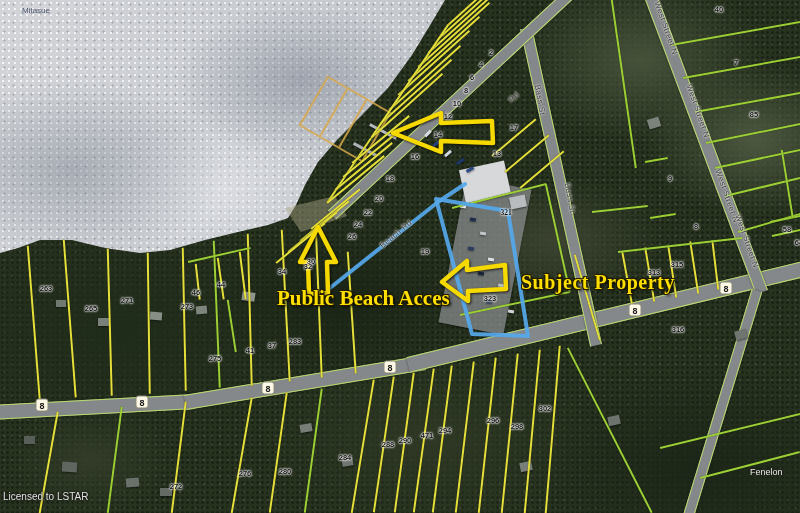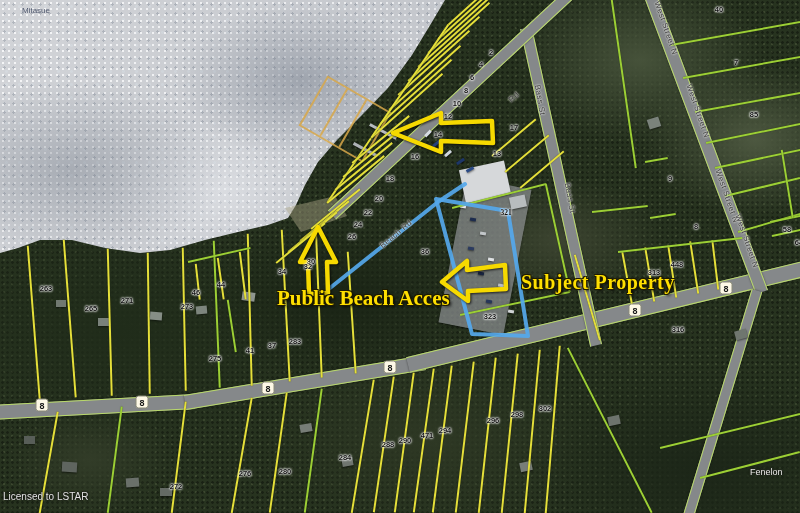--- a/index.html
+++ b/index.html
@@ -228,48 +228,48 @@
       <span class="pnum" style="left: 438px; top: 134px;">14</span>
       <span class="pnum" style="left: 415px; top: 156px;">16</span>
       <span class="pnum" style="left: 390px; top: 178px;">18</span>
       <span class="pnum" style="left: 379px; top: 198px;">20</span>
       <span class="pnum" style="left: 368px; top: 212px;">22</span>
       <span class="pnum" style="left: 358px; top: 224px;">24</span>
       <span class="pnum" style="left: 352px; top: 236px;">26</span>
       <span class="pnum" style="left: 311px; top: 261px;">30</span>
       <span class="pnum" style="left: 296px; top: 266px; padding-left: 24px;">32</span>
       <span class="pnum" style="left: 282px; top: 271px;">34</span>
-      <span class="pnum" style="left: 425px; top: 251px;">36</span>
+      <span class="pnum" style="left: 425px; top: 251px;">19</span>
       <span class="pnum" style="left: 497px; top: 153px;">13</span>
       <span class="pnum" style="left: 514px; top: 127px;">17</span>
       <span class="pnum" style="left: 506px; top: 212px; font-family: Liberation Serif, serif;">321</span>
-      <span class="pnum" style="left: 490px; top: 316px;">323</span>
+      <span class="pnum" style="left: 490px; top: 298px;">323</span>
       <span class="pnum" style="left: 46px; top: 288px;">263</span>
       <span class="pnum" style="left: 91px; top: 308px;">265</span>
       <span class="pnum" style="left: 127px; top: 300px;">271</span>
       <span class="pnum" style="left: 163px; top: 306px; margin-left: 24px;">273</span>
       <span class="pnum" style="left: 196px; top: 292px;">46</span>
       <span class="pnum" style="left: 221px; top: 284px;">44</span>
       <span class="pnum" style="left: 215px; top: 358px; text-align: center;">275</span>
       <span class="pnum" style="left: 250px; top: 350px;">41</span>
       <span class="pnum" style="left: 272px; top: 345px;">37</span>
       <span class="pnum" style="left: 295px; top: 341px;">283</span>
       <span class="pnum" style="left: 176px; top: 486px;">272</span>
       <span class="pnum" style="left: 245px; top: 473px;">276</span>
       <span class="pnum" style="left: 285px; top: 471px;">280</span>
       <span class="pnum" style="left: 345px; top: 457px;">284</span>
       <span class="pnum" style="left: 388px; top: 444px;">288</span>
       <span class="pnum" style="left: 405px; top: 440px;">290</span>
       <span class="pnum" style="left: 427px; top: 435px;">471</span>
       <span class="pnum" style="left: 445px; top: 430px;">294</span>
       <span class="pnum" style="left: 493px; top: 420px;">296</span>
-      <span class="pnum" style="left: 517px; top: 414px;">298</span>
+      <span class="pnum" style="left: 517px; top: 426px;">298</span>
       <span class="pnum" style="left: 545px; top: 408px;">302</span>
       <span class="pnum" style="left: 654px; top: 272px;">313</span>
-      <span class="pnum" style="left: 677px; top: 264px;">448</span>
+      <span class="pnum" style="left: 677px; top: 264px;">315</span>
       <span class="pnum" style="left: 678px; top: 329px;">316</span>
       <span class="pnum" style="left: 719px; top: 9px;">40</span>
       <span class="pnum" style="left: 736px; top: 62px;">7</span>
       <span class="pnum" style="left: 754px; top: 114px;">85</span>
       <span class="pnum" style="left: 670px; top: 178px;">9</span>
       <span class="pnum" style="left: 696px; top: 226px;">8</span>
       <span class="pnum" style="left: 787px; top: 229px;">58</span>
       <span class="pnum" style="left: 787px; top: 242px; margin-left: 12px;">64</span>
       <span class="street" style="left: 540px; top: 100px; transform: translate(-50%, -50%) rotate(80deg);">Bass St</span>
       <span class="street" style="left: 570px; top: 198px; transform: translate(-50%, -50%) rotate(80deg);">Bass St</span>

